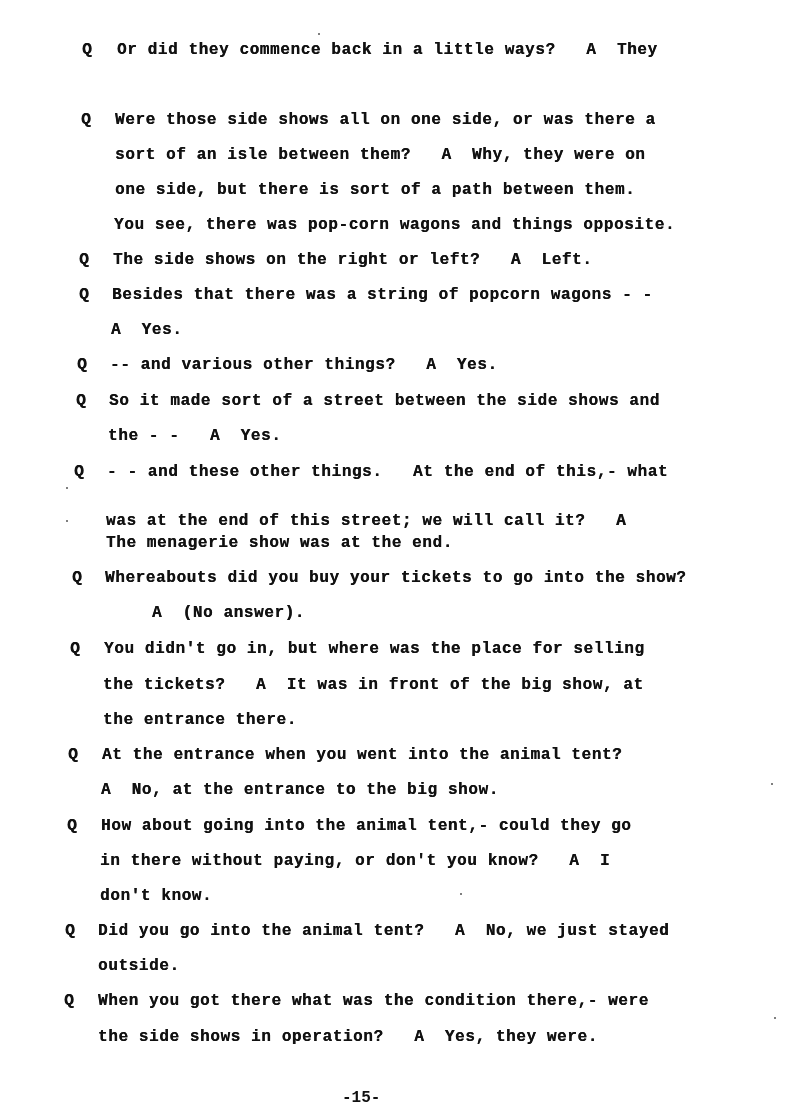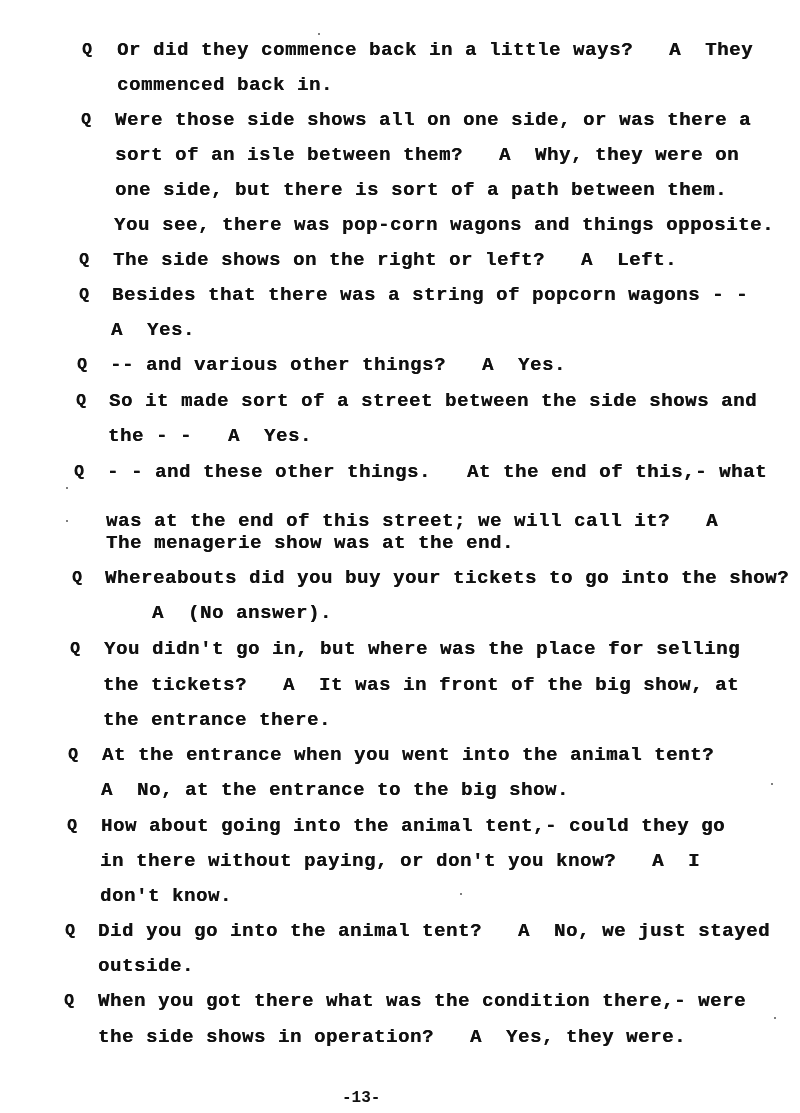--- a/index.html
+++ b/index.html
@@ -18,21 +18,21 @@
     .page {
       position: absolute;
       left: 0; top: 0;
       width: 800px;
       height: 1113px;
       background: #ffffff;
     }
     .line {
       position: absolute;
       white-space: pre;
-      font-size: 19px;
+      font-size: 16px;
       font-weight: bold;
       letter-spacing: 0.6px;
       line-height: 20px;
       text-shadow: 0.3px 0 0 #222;
     }
     .marker {
       position: absolute;
       font-size: 16.5px;
       font-weight: bold;
       line-height: 20px;
@@ -54,21 +54,20 @@
       border-radius: 1px;
     }
   </style>
 </head>
 <body>
 
 <div class="page">
 
   <span class="marker" style="left:82px; top:40px;">Q</span>
   <span class="line" style="left:117px; top:40px;">Or did they commence back in a little ways?   A  They</span>
-  <span class="line" style="left:117px; top:75px;">commenced back in.</span>
 
   <span class="marker" style="left:81px; top:110px;">Q</span>
   <span class="line" style="left:115px; top:110px;">Were those side shows all on one side, or was there a</span>
   <span class="line" style="left:115px; top:145px;">sort of an isle between them?   A  Why, they were on</span>
   <span class="line" style="left:115px; top:180px;">one side, but there is sort of a path between them.</span>
   <span class="line" style="left:114px; top:215px;">You see, there was pop-corn wagons and things opposite.</span>
 
   <span class="marker" style="left:79px; top:250px;">Q</span>
   <span class="line" style="left:113px; top:250px;">The side shows on the right or left?   A  Left.</span>
 
@@ -107,21 +106,21 @@
   <span class="line" style="left:100px; top:886px;">don't know.</span>
 
   <span class="marker" style="left:65px; top:921px;">Q</span>
   <span class="line" style="left:98px; top:921px;">Did you go into the animal tent?   A  No, we just stayed</span>
   <span class="line" style="left:98px; top:956px;">outside.</span>
 
   <span class="marker" style="left:64px; top:991px;">Q</span>
   <span class="line" style="left:98px; top:991px;text-align:center;">When you got there what was the condition there,- were</span>
   <span class="line" style="left:98px; top:1027px;">the side shows in operation?   A  Yes, they were.</span>
 
-  <span class="page-number">-13-</span>
+  <span class="page-number">-15-</span>
 
   <span class="speck" style="left:318px; top:33px;"></span>
   <span class="speck" style="left:66px; top:487px;"></span>
   <span class="speck" style="left:66px; top:520px;"></span>
   <span class="speck" style="left:771px; top:783px;"></span>
   <span class="speck" style="left:460px; top:893px;"></span>
   <span class="speck" style="left:774px; top:1017px;"></span>
 
 </div>
 

